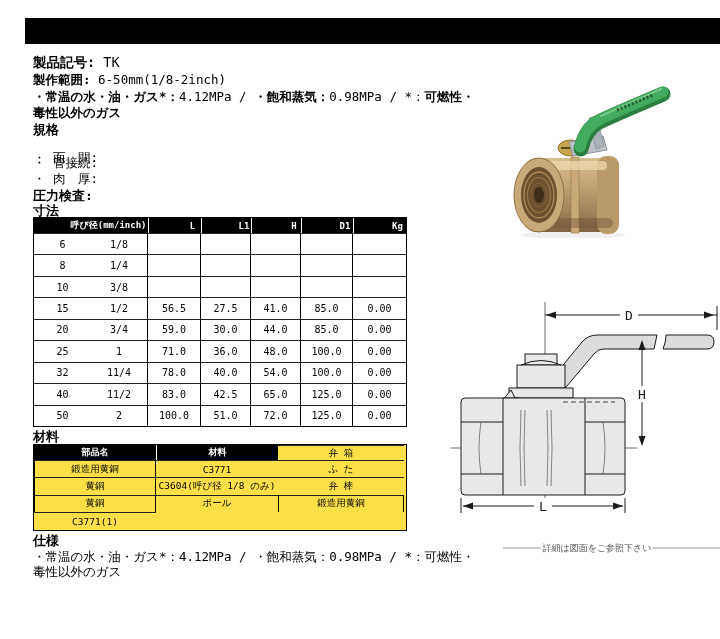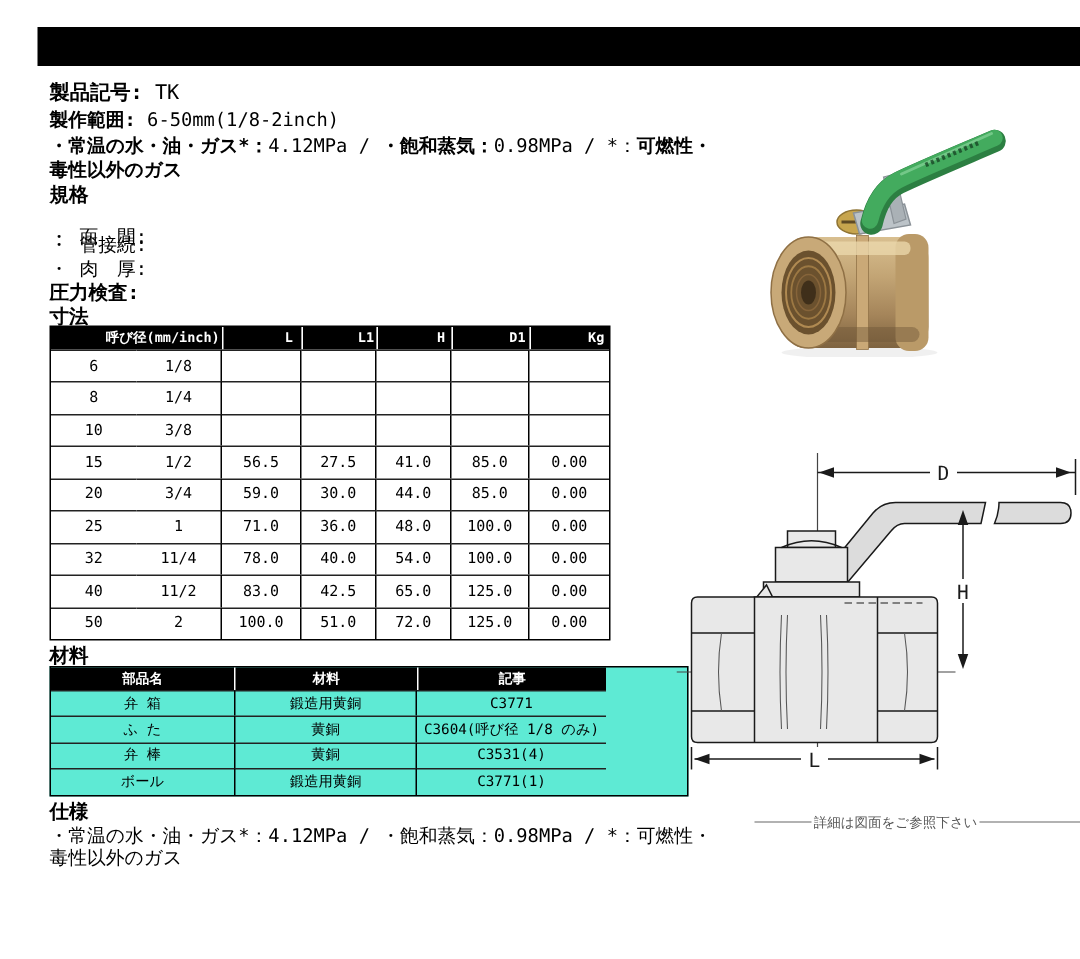--- a/index.html
+++ b/index.html
@@ -13,23 +13,23 @@
   
   .dt{position:absolute;left:18px;top:217px;width:374px;border:1px solid #000;box-sizing:border-box;
       display:grid;grid-template-columns:57px 57px 53px 50px 50px 52px 53px;
       grid-template-rows:15px repeat(9,21.45px);background:#fff;}
   .dt .h{background:#000;color:#fff;font-weight:bold;font-size:9px;display:flex;align-items:center;justify-content:center;padding-left:35px;}
   .dt .h.sp{grid-column:span 2;}
   .dt .h+.h{border-left:1px solid #fff;}
   .dt .c{font-size:10px;display:flex;align-items:center;justify-content:center;border-top:1px solid #222;}
   .br{border-right:1px solid #000;}
   
-  .mt{position:absolute;left:18px;top:444px;width:426px;border:1px solid #000;box-sizing:border-box;
+  .mt{position:absolute;left:18px;top:444px;width:374px;border:1px solid #000;box-sizing:border-box;
       display:grid;grid-template-columns:122px 122px 126px;
-      grid-template-rows:15px repeat(4,17.4px);background:#5eead4;}
+      grid-template-rows:15px repeat(4,17.4px);background:#fde047;}
   .mt .h{background:#000;color:#fff;font-weight:bold;font-size:9px;display:flex;align-items:center;justify-content:center;}
   .mt .h+.h{border-left:1px solid #fff;}
   .mt .c{font-size:9.5px;display:flex;align-items:center;justify-content:center;border-top:1px solid #222;white-space:pre;}
   svg text{font-family:"DejaVu Sans Mono","DejaVu Sans",sans-serif;}
 </style>
 </head>
 <body>
 
 <div class="page">
 
@@ -117,30 +117,28 @@
       <div class="c br">51.0</div>
       <div class="c br">72.0</div>
       <div class="c br">125.0</div>
       <div class="c">0.00</div>
   </div>
 
   <div class="hd" style="top:428px">材料</div>
   <div class="mt">
     <div class="h">部品名</div>
     <div class="h">材料</div>
-    <div class="h">記事</div>
     <div class="c">弁 箱</div>
       <div class="c br" style="border-left:1px solid #000">鍛造用黄銅</div>
       <div class="c">C3771</div>
     <div class="c">ふ た</div>
       <div class="c br" style="border-left:1px solid #000">黄銅</div>
       <div class="c">C3604(呼び径 1/8 のみ)</div>
     <div class="c">弁 棒</div>
       <div class="c br" style="border-left:1px solid #000">黄銅</div>
-      <div class="c">C3531(4)</div>
     <div class="c">ボール</div>
       <div class="c br" style="border-left:1px solid #000">鍛造用黄銅</div>
       <div class="c">C3771(1)</div>
   </div>
 
   <div class="hd" style="top:532px">仕様</div>
   <div class="ln" style="top:549px">・常温の水・油・ガス*：4.12MPa / ・飽和蒸気：0.98MPa / *：可燃性・</div>
   <div class="ln" style="top:564px">毒性以外のガス</div>
 
   <svg class="abs" style="left:470px;top:58px" width="250" height="180" viewBox="0 0 250 180">

